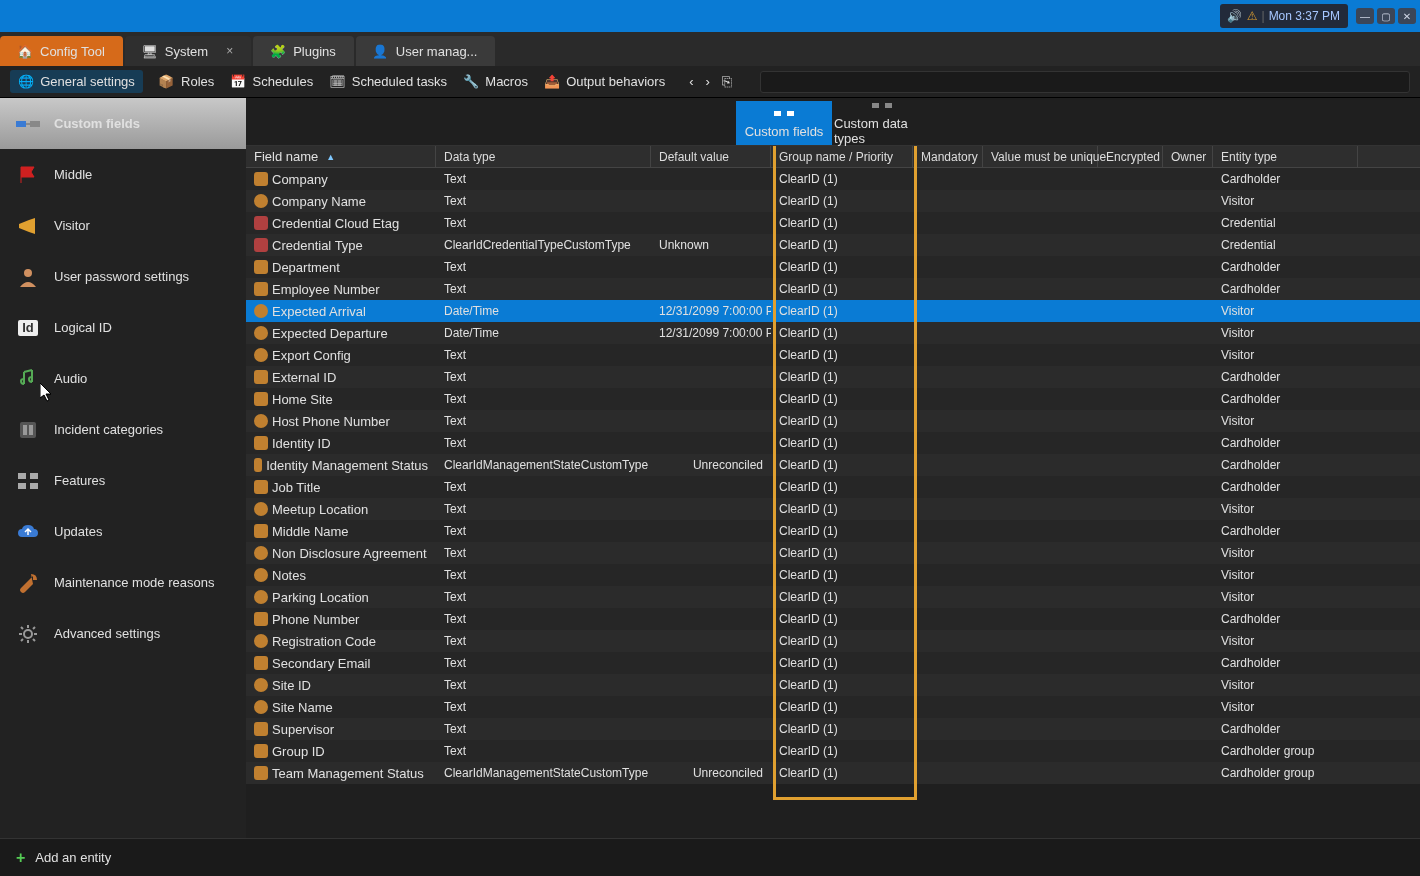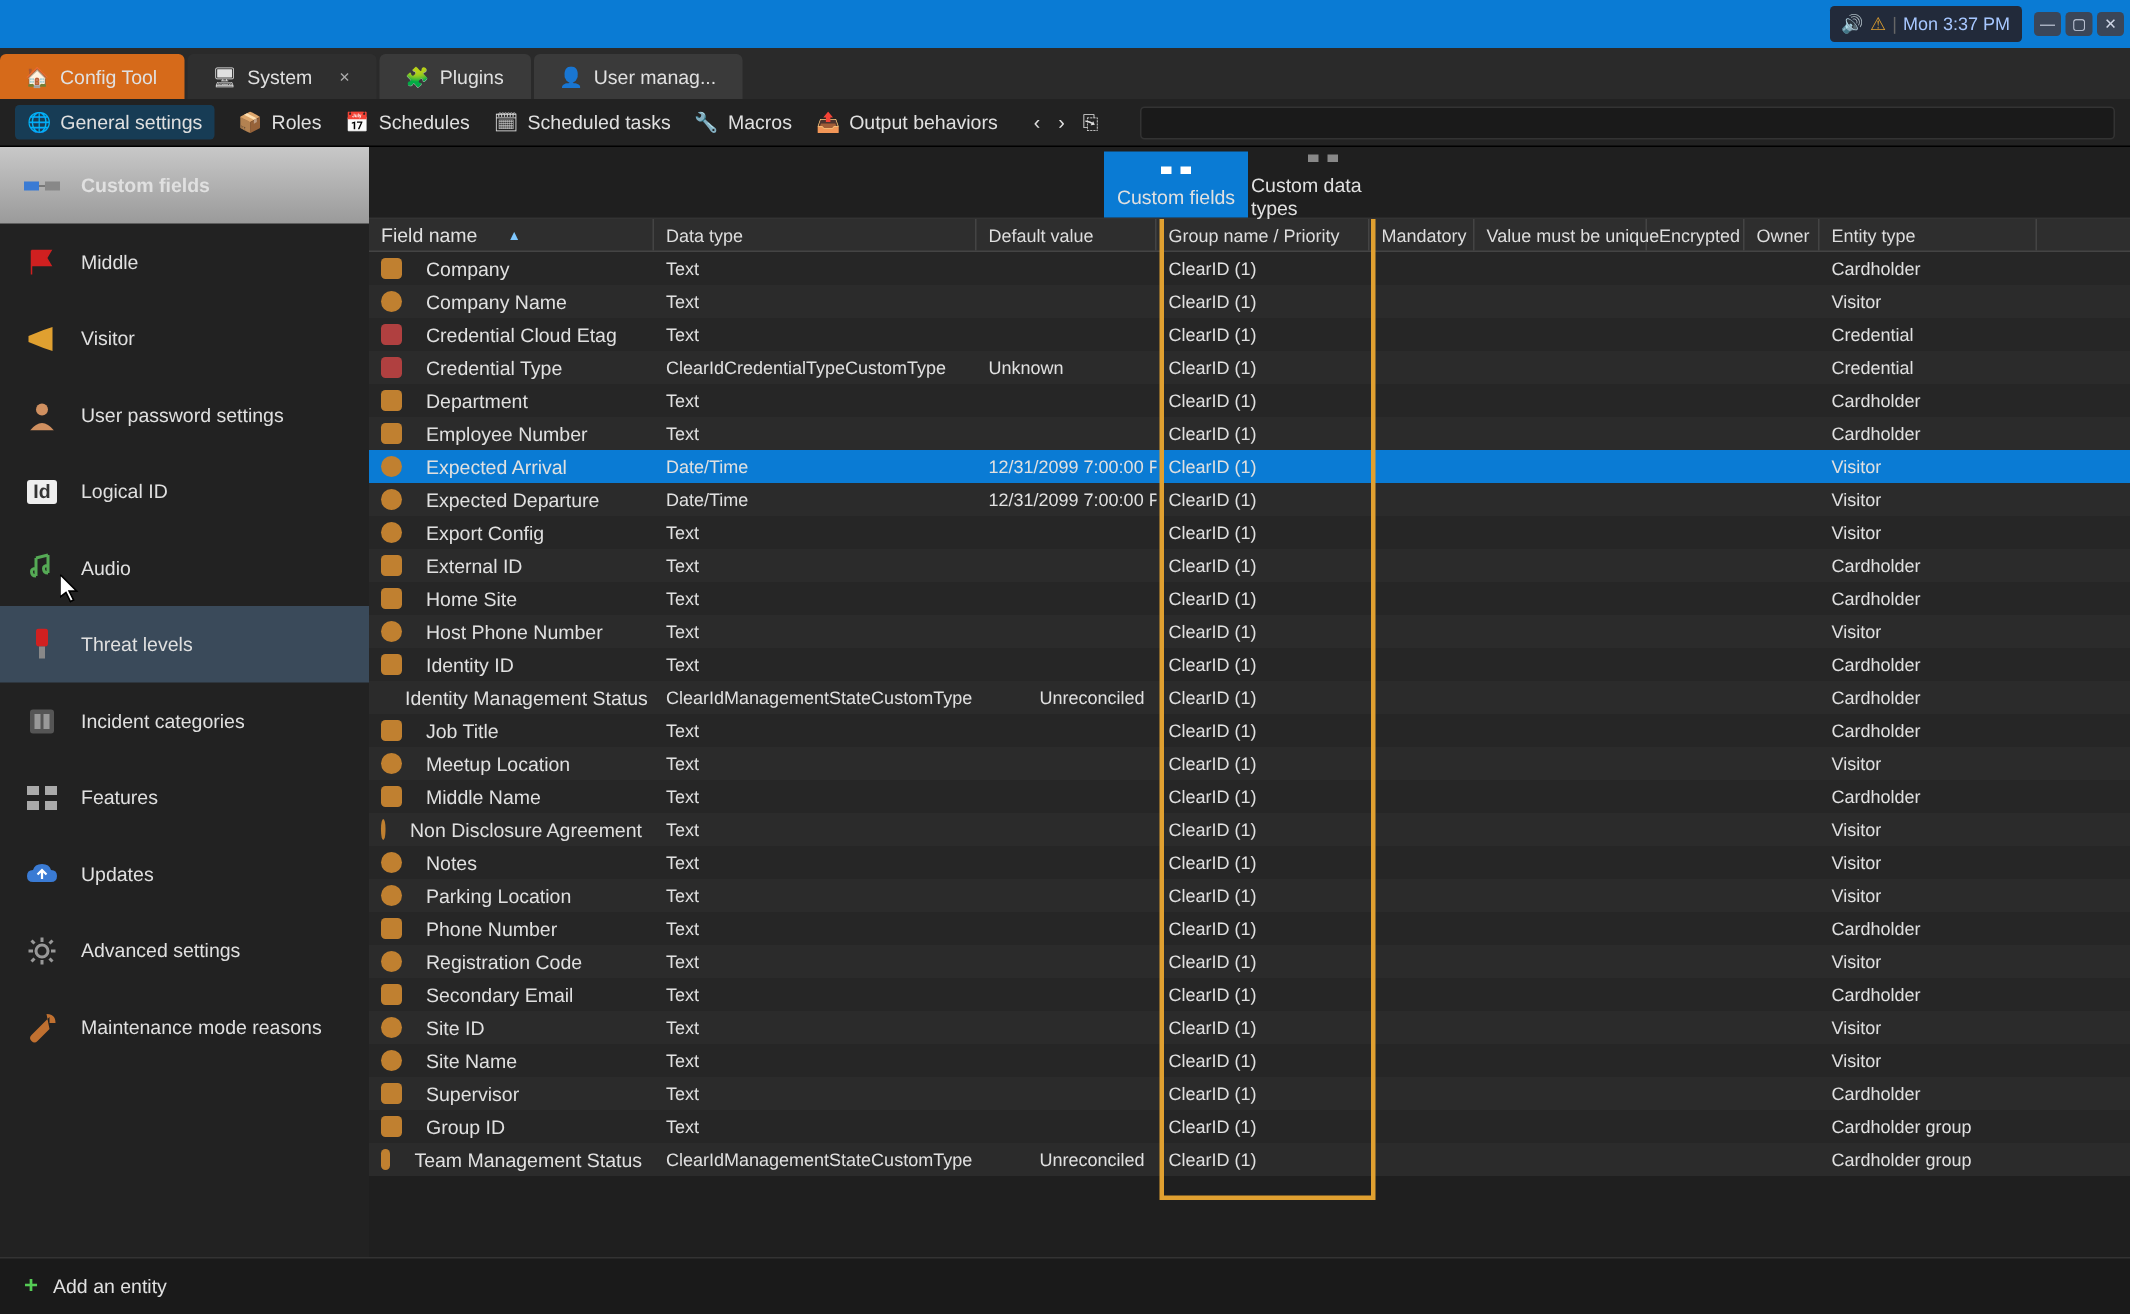--- a/index.html
+++ b/index.html
@@ -39,21 +39,21 @@
 .subtab .stico{width:20px;height:12px;margin-bottom:4px}
 
 .tbl{flex:1;overflow:auto;position:relative}
 .head{display:flex;height:22px;background:#2e2e2e;border-bottom:1px solid #444;position:sticky;top:0}
 .head div{padding:0 8px;display:flex;align-items:center;font-size:12px;color:#ddd;border-right:1px solid #444;white-space:nowrap}
 .row{display:flex;height:22px;align-items:center}
 .row:nth-child(odd){background:#262626}
 .row:nth-child(even){background:#2b2b2b}
 .row.sel{background:#0a7bd4!important;color:#fff}
 .row>div{padding:0 8px;font-size:12px;white-space:nowrap;overflow:hidden}
-.col-fn{width:190px;display:flex;align-items:center;gap:16px}
+.col-fn{width:190px;display:flex;align-items:center;gap:4px}
 .col-dt{width:215px}
 .col-dv{width:120px}
 .col-gp{width:142px}
 .col-mn{width:70px}
 .col-vu{width:115px}
 .col-en{width:65px}
 .col-ow{width:50px}
 .col-et{width:145px}
 .rowico{width:14px;height:14px;display:inline-block;border-radius:3px}
 .ic-card{background:#c08030}
@@ -187,29 +187,20 @@
         <span>Logical ID</span>
       </div>
       <div class="item">
         <span class="sico">
           <svg width="18" height="22">
             <path d="M5 4 L5 16 M5 16 Q2 16 2 13 Q2 11 5 11 M13 2 L13 14 M13 14 Q10 14 10 11 Q10 9 13 9 M5 4 L13 2" stroke="#5a5" stroke-width="2" fill="none"></path>
           </svg>
         </span>
         <span>Audio</span>
       </div>
-      <div class="item selblue">
-        <span class="sico">
-          <svg width="16" height="22">
-            <rect x="4" y="0" width="8" height="12" rx="2" fill="#d02020"></rect>
-            <rect x="6" y="12" width="4" height="8" fill="#888"></rect>
-          </svg>
-        </span>
-        <span>Threat levels</span>
-      </div>
       <div class="item">
         <span class="sico">
           <svg width="20" height="20">
             <rect x="2" y="2" width="16" height="16" rx="2" fill="#555"></rect>
             <rect x="5" y="5" width="4" height="10" fill="#999"></rect>
             <rect x="11" y="5" width="4" height="10" fill="#999"></rect>
           </svg>
         </span>
         <span>Incident categories</span>
       </div>
@@ -229,33 +220,33 @@
           <svg width="24" height="18">
             <path d="M6 14 Q2 14 2 10 Q2 6 6 6 Q7 2 12 2 Q17 2 18 6 Q22 6 22 10 Q22 14 18 14 Z" fill="#3a7bd4"></path>
             <path d="M12 12 L12 6 M9 9 L12 6 L15 9" stroke="#fff" fill="none" stroke-width="1.5"></path>
           </svg>
         </span>
         <span>Updates</span>
       </div>
       <div class="item">
         <span class="sico">
           <svg width="22" height="22">
+            <path d="M14 2 Q20 2 20 8 L16 8 L16 4 L12 8 L4 16 Q2 18 4 20 Q6 22 8 20 L16 12" fill="#c07030"></path>
+          </svg>
+        </span>
+        <span>Maintenance mode reasons</span>
+      </div>
+      <div class="item">
+        <span class="sico">
+          <svg width="22" height="22">
             <circle cx="11" cy="11" r="4" fill="none" stroke="#999" stroke-width="2"></circle>
             <path d="M11 2 L11 5 M11 17 L11 20 M2 11 L5 11 M17 11 L20 11 M4 4 L6 6 M16 16 L18 18 M18 4 L16 6 M6 16 L4 18" stroke="#999" stroke-width="2"></path>
           </svg>
         </span>
         <span>Advanced settings</span>
-      </div>
-      <div class="item">
-        <span class="sico">
-          <svg width="22" height="22">
-            <path d="M14 2 Q20 2 20 8 L16 8 L16 4 L12 8 L4 16 Q2 18 4 20 Q6 22 8 20 L16 12" fill="#c07030"></path>
-          </svg>
-        </span>
-        <span>Maintenance mode reasons</span>
       </div>
     </div>
   <div class="content">
     <div class="subtabs" id="subtabs">
         <div class="subtab active">
           <span class="stico"><svg width="20" height="12">
               <rect x="0" y="3" width="7" height="5" fill="#fff"></rect>
               <rect x="13" y="3" width="7" height="5" fill="#fff"></rect>
             </svg></span>
           <span>Custom fields</span>

